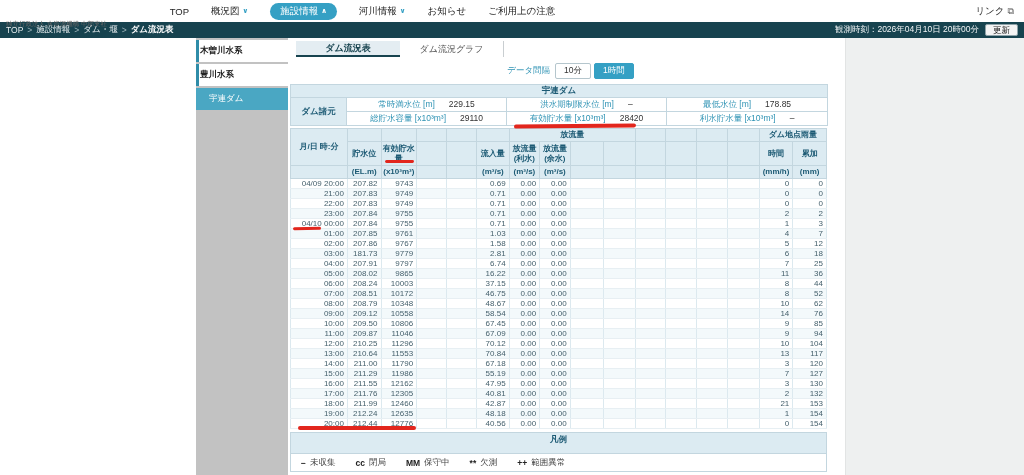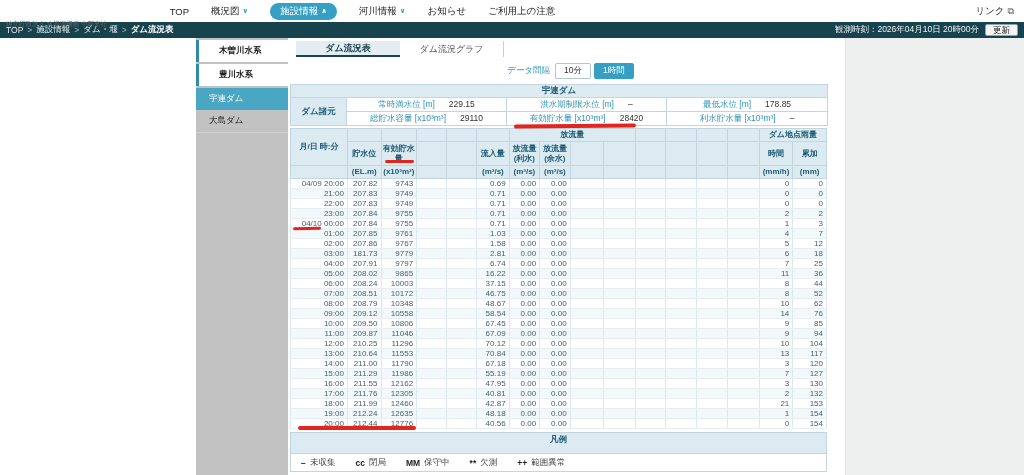--- a/index.html
+++ b/index.html
@@ -32,21 +32,21 @@
   .crumb.current{font-weight:bold;color:#fff;}
   .crumb-sep{color:#9fb6bc;}
   .obs-area{margin-left:auto;display:flex;align-items:center;gap:6px;}
   .obs-time{font-size:8.5px;color:#f0f4f5;}
   .update-btn{font-size:8.5px;background:#f4f4f4;color:#222;border:1px solid #8fa3a9;border-radius:2px;padding:0 7px;height:12px;line-height:10px;cursor:pointer;}
 
   
   .main{display:flex;height:437px;}
   .left-gutter{width:196px;background:#fff;}
   .sidebar{width:92px;background:#c2c2c2;padding-top:2px;}
-  .side-item{font-size:8.5px;padding:5px 20px;cursor:pointer;color:#222;}
+  .side-item{font-size:8.5px;padding:5px 1px;cursor:pointer;color:#222;}
   .side-item.system{background:#fff;border-left:3px solid #2f8ca8;font-weight:bold;margin-bottom:2px;}
   .side-item.dam{padding-left:13px;border-bottom:1px solid #d0d0d0;}
   .side-item.dam.active{background:#4aa7c3;color:#fff;border-bottom:none;}
   .content{width:557px;background:#fff;padding-top:3px;}
   .right-gutter{flex:1;background:#eef0f0;border-left:1px solid #e2e4e4;}
 
   
   .tabs{display:flex;margin-left:8px;height:16px;font-size:9px;align-items:stretch;}
   .tab{width:104px;display:flex;align-items:center;justify-content:center;cursor:pointer;color:#555;background:#fff;border-right:1px solid #c9ced1;}
   .tab.active{background:#e4edf2;color:#17434f;font-weight:bold;border-bottom:2px solid var(--dark-teal);border-right:none;}
@@ -152,21 +152,20 @@
     </div>
   </div>
 
   <div class="main">
     <div class="left-gutter"></div>
 
     <aside class="sidebar" id="sidebar">
         <div class="side-item system">木曽川水系</div>
         <div class="side-item system">豊川水系</div>
         <div class="side-item dam active">宇連ダム</div>
-        <div class="side-item dam">大島ダム</div>
       </aside>
 
     <div class="content">
       <div class="tabs" id="tabs">
           <div class="tab active">ダム流況表</div>
           <div class="tab">ダム流況グラフ</div>
         </div>
 
       <div class="interval">
         <span class="interval-label">データ間隔</span>

